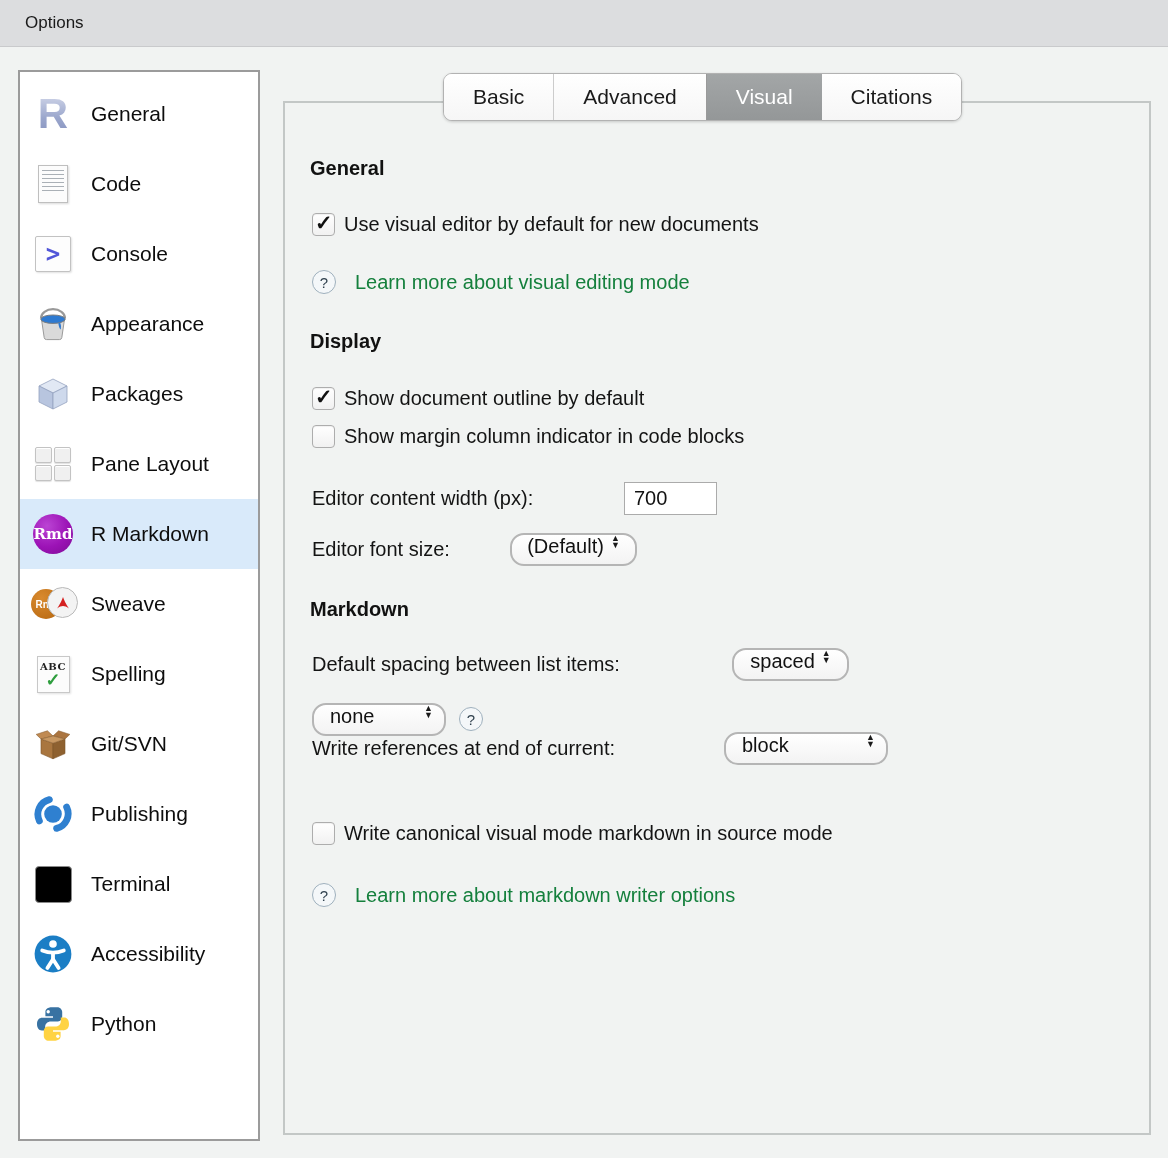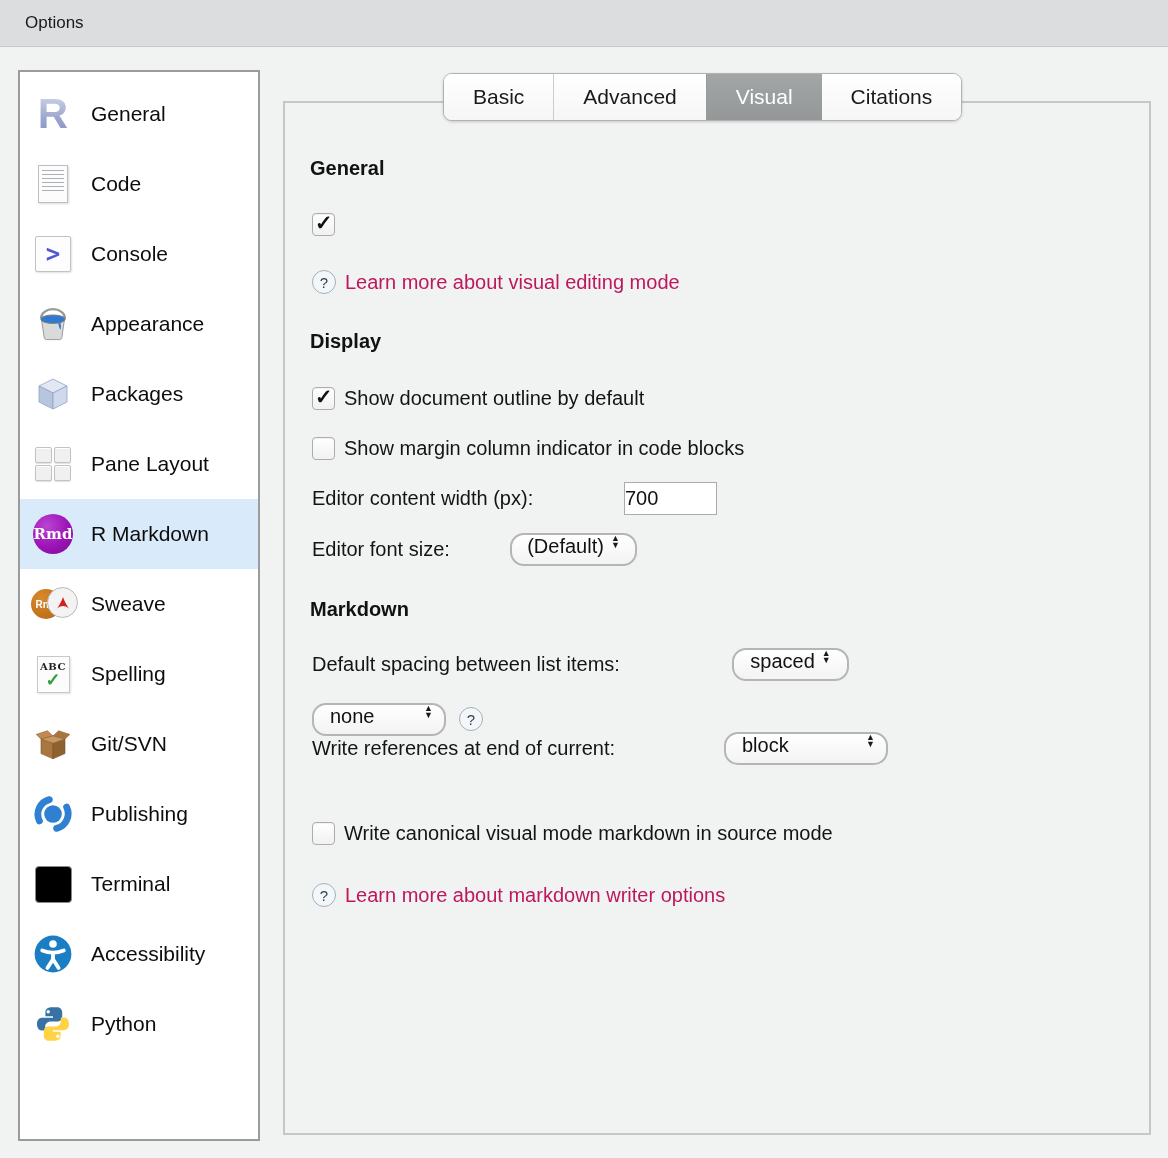--- a/index.html
+++ b/index.html
@@ -127,26 +127,26 @@
     content:"✓"; position:absolute; left:2px; top:-3px;
     font-size:21px; font-weight:600; color:#111;
   }
   
   .help {
     width:24px; height:24px; flex:0 0 24px; border-radius:50%;
     background:#f4f7f9; border:1px solid #9fb0bd;
     display:flex; align-items:center; justify-content:center;
     font-size:15px; color:#31424f;
   }
-  .link { font-size:20px; color:#be185d; margin-left:9px; cursor:pointer; }
+  .link { font-size:20px; color:#15803d; margin-left:19px; cursor:pointer; }
   
   .txt-input {
     width:93px; height:33px; border:1.5px solid #ababab; background:#fff;
     font-family:"Liberation Sans", sans-serif; font-size:20px; color:#111;
-    padding:0 0 0 0; outline:none;
+    padding:0 0 0 9px; outline:none;
   }
   
   .select {
     height:33px; display:inline-flex; 
     background:linear-gradient(#ffffff,#f3f3f3);
     border:2px solid #b5b5b5; border-radius:14px;
     font-size:20px; color:#111; cursor:default;
   }
   .select.center { justify-content:center; padding:0 9px; }
   .select.between { justify-content:space-between; padding:0 11px 12px 16px; }
@@ -306,37 +306,38 @@
   </div>
 
 </div>
 
 <div class="panel">
 
   <div class="heading" style="top:54px">General</div>
 
   <div class="row" style="top:106px; height:30px">
     <span class="cb checked"></span>
+    <span class="lbl">Use visual editor by default for new documents</span>
   </div>
 
   <div class="row" style="top:166px; height:26px">
     <span class="help">
         <span>?</span>
       </span>
     <span class="link">Learn more about visual editing mode</span>
   </div>
 
   <div class="heading" style="top:227px">Display</div>
 
   <div class="row" style="top:280px; height:30px">
     <span class="cb checked"></span>
     <span class="lbl">Show document outline by default</span>
   </div>
 
-  <div class="row" style="top:330px; height:30px">
+  <div class="row" style="top:318px; height:30px">
     <span class="cb"></span>
     <span class="lbl">Show margin column indicator in code blocks</span>
   </div>
 
   <div class="row" style="top:378px; height:34px">
     <span class="lbl" style="width:312px">Editor content width (px):</span>
     <input class="txt-input" value="700" style="">
   </div>
 
   <div class="row" style="top:429px; height:34px">

